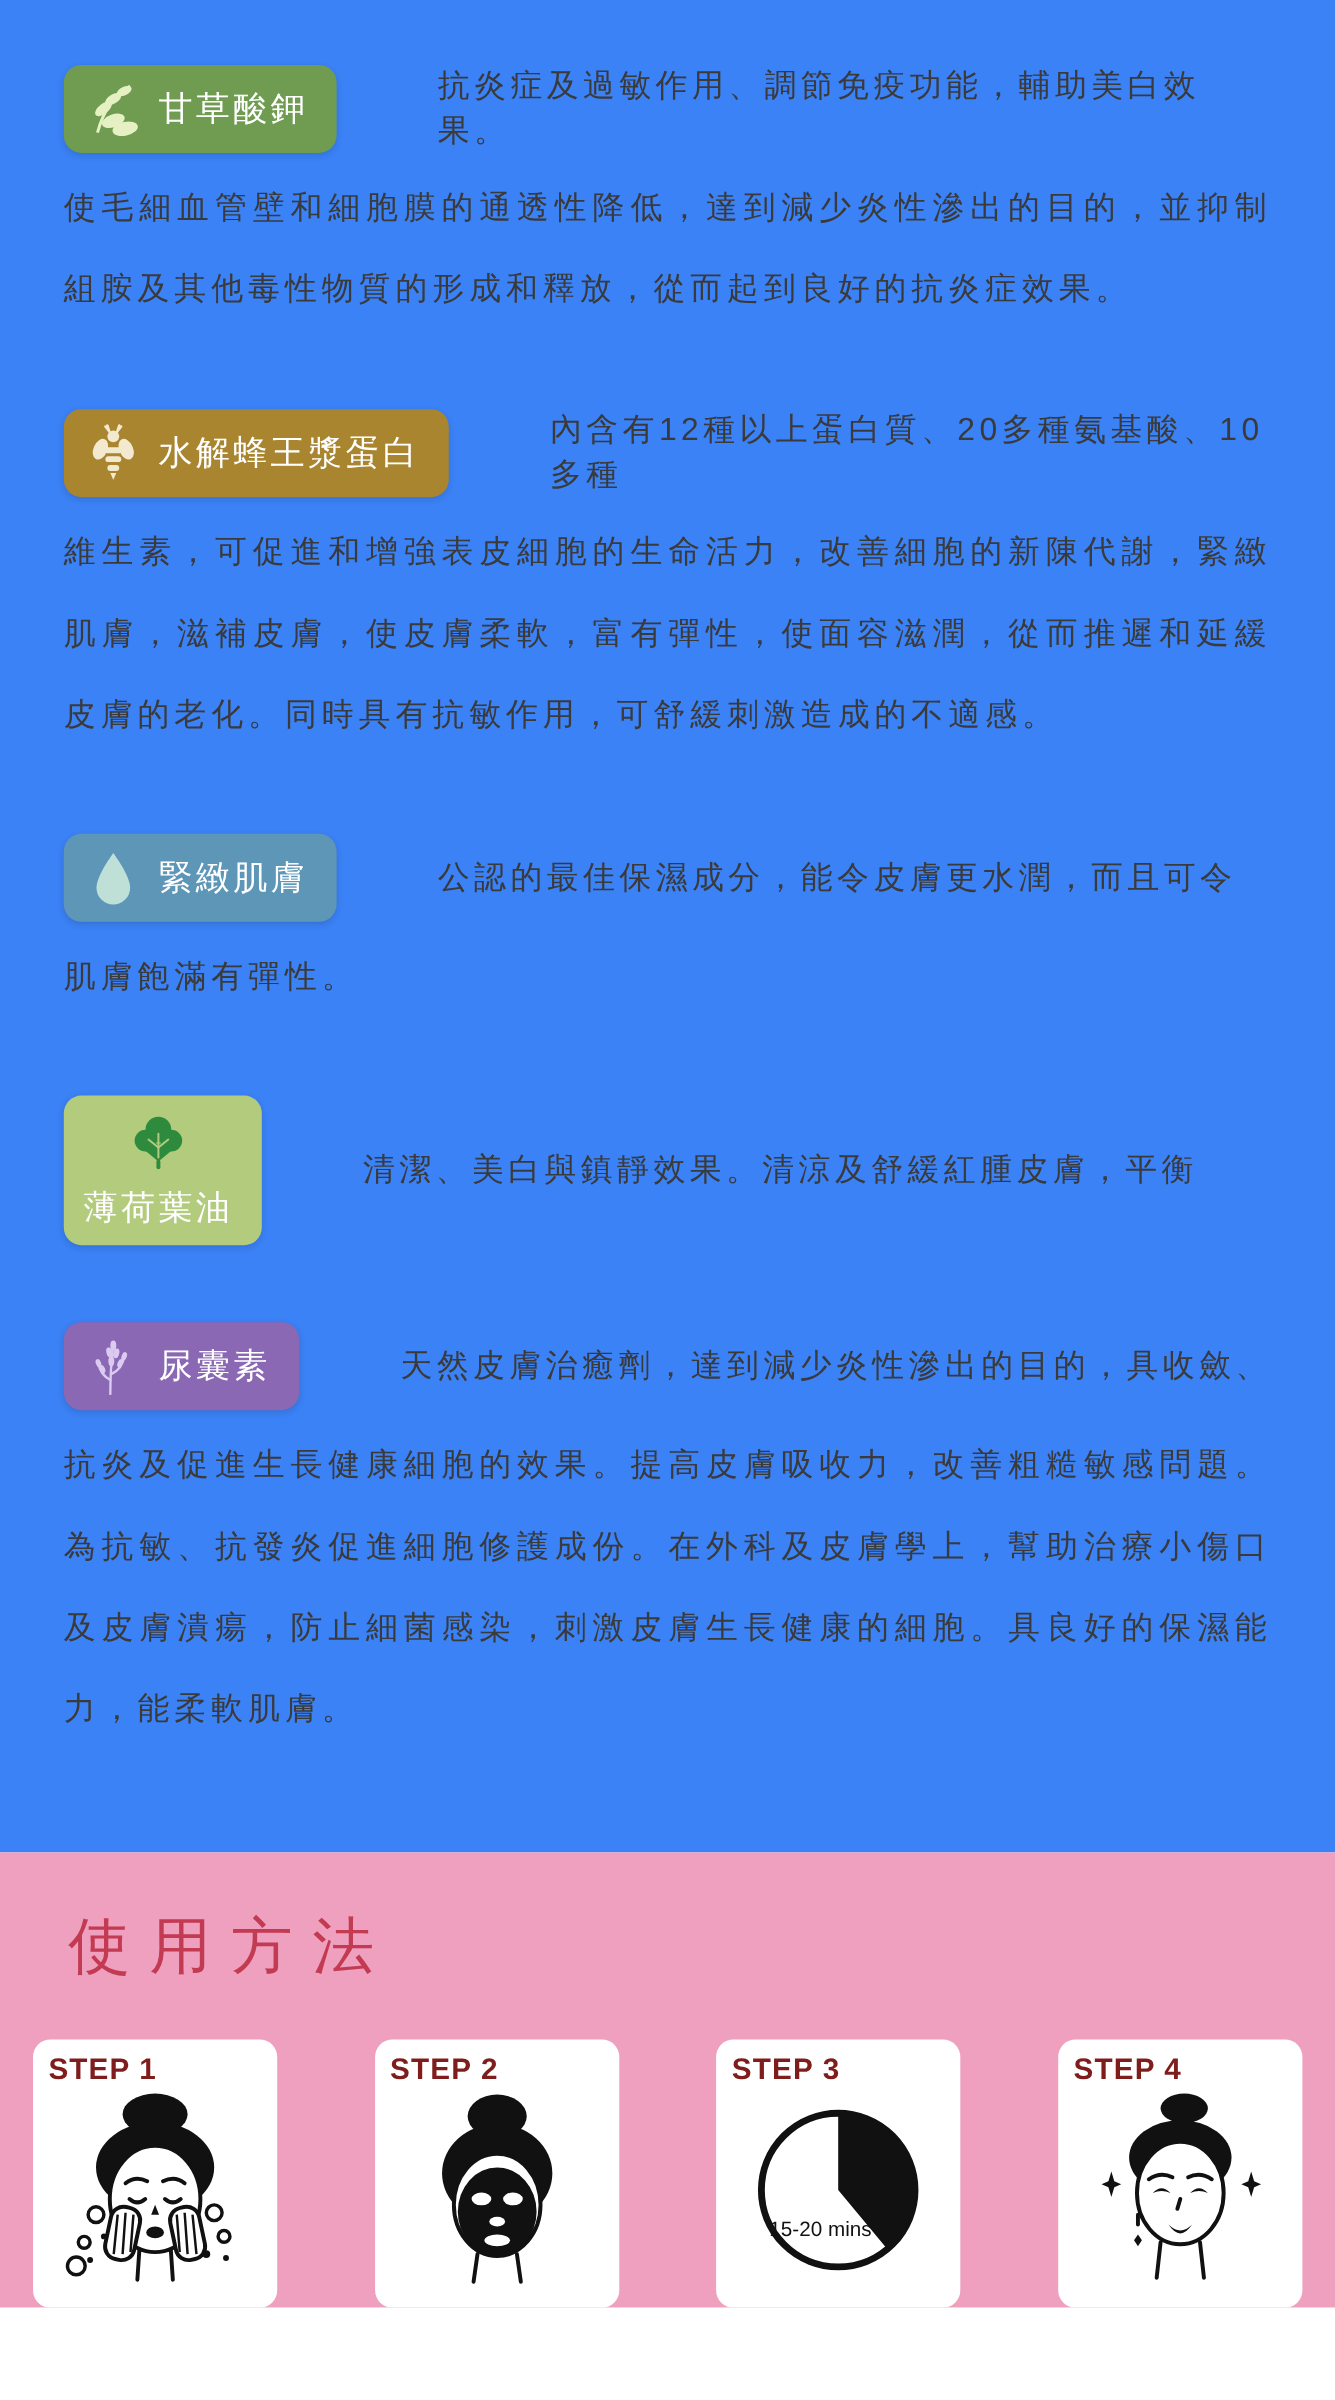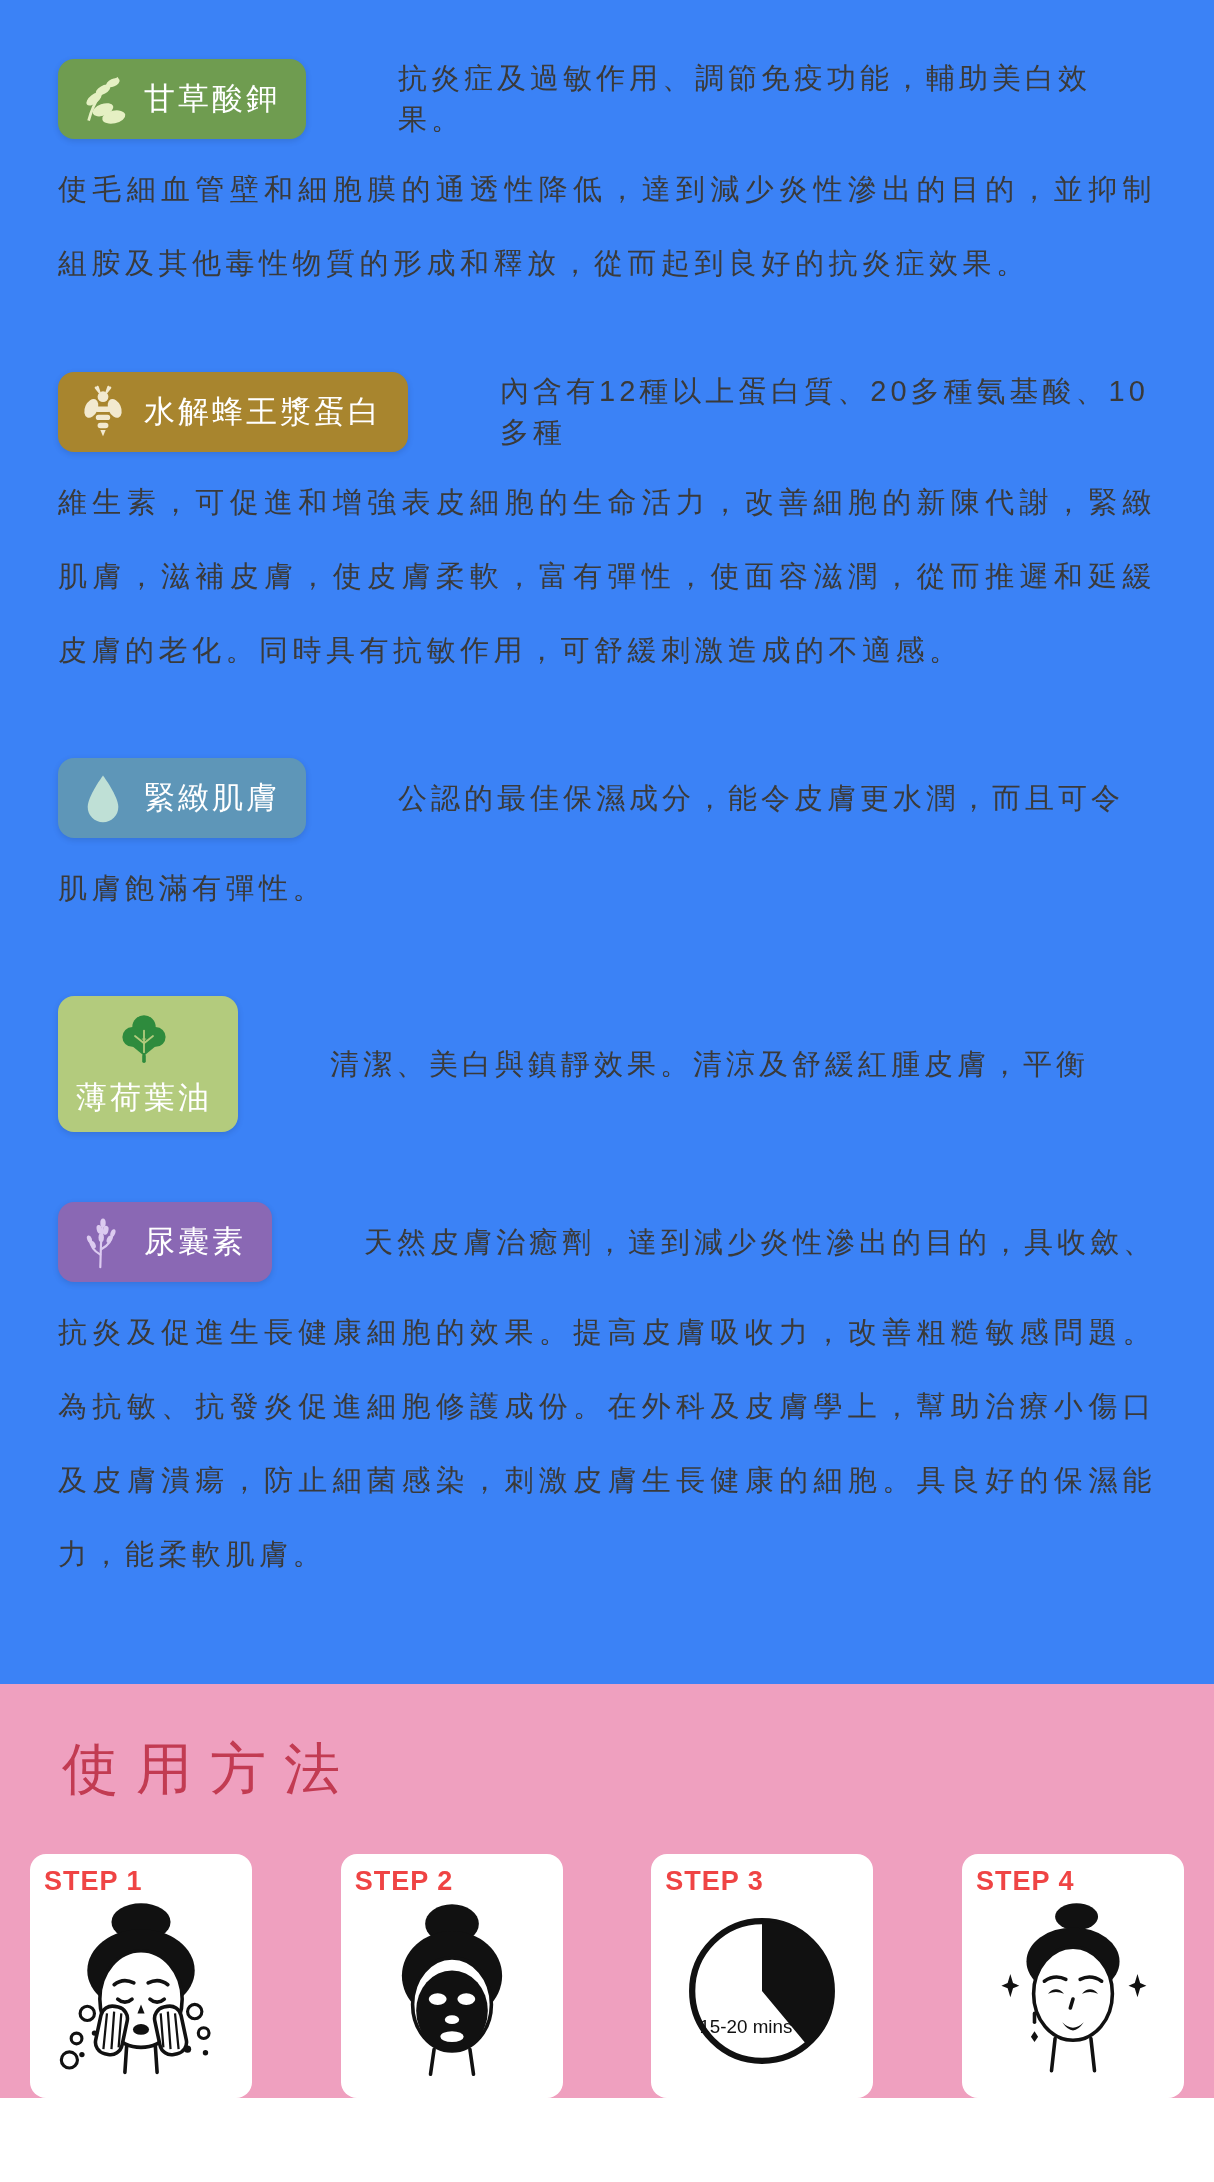--- a/index.html
+++ b/index.html
@@ -70,21 +70,21 @@
   .step { width: 222px; display: flex; flex-direction: column; align-items: center; }
   .step-card {
     width: 222px; height: 244px;
     background: #ffffff;
     border-radius: 16px;
     padding: 12px 14px;
   }
   .step-label {
     font-size: 27px;
     font-weight: 700;
-    color: #ef4444;
+    color: #7f1d1d;
     letter-spacing: 1px;
   }
   .step-card svg { width: 100%; height: 188px; display: block; }
 
   .ink { stroke: #111; stroke-width: 4; fill: none; stroke-linecap: round; }
 </style>
 </head>
 <body>
 
 <div class="page">

